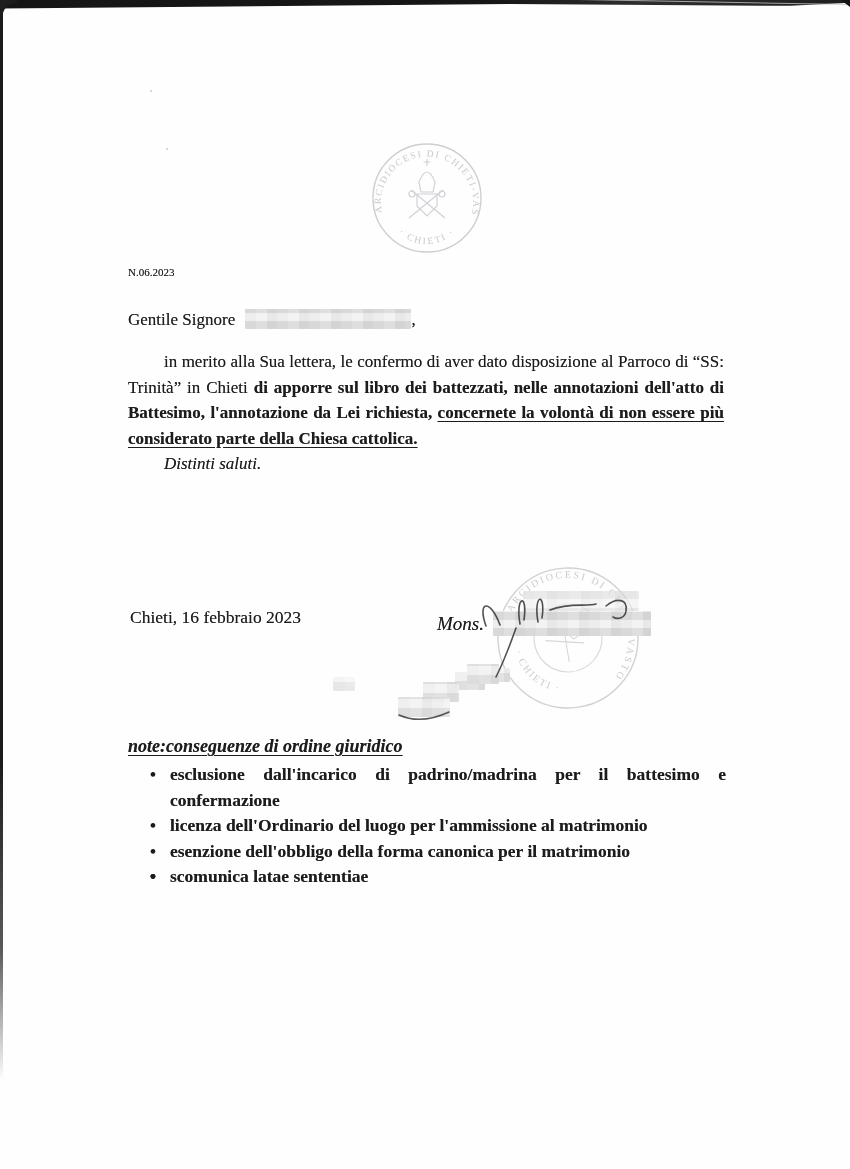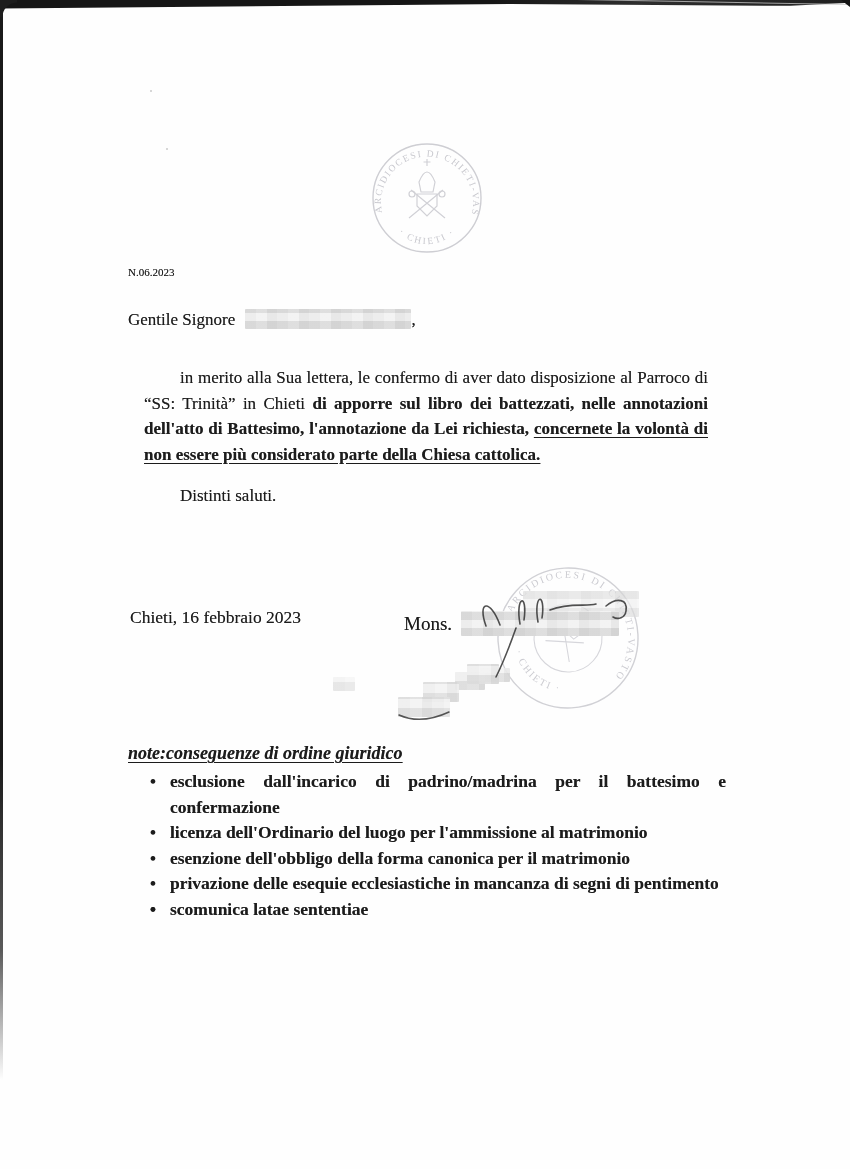--- a/index.html
+++ b/index.html
@@ -35,28 +35,28 @@
     background:#141414;clip-path:polygon(100% 0,0 0,100% 100%);
   }
   .speck{position:absolute;background:#9a9a9a;border-radius:50%;opacity:.5;}
 
   
   .abs{position:absolute;}
   .ink{text-shadow:0 0 .5px rgba(20,20,20,.55);}
   .ref{left:128px;top:266px;font-size:11px;}
   .salutation{left:128px;top:309px;font-size:17px;}
   .body-col{left:128px;top:349px;width:596px;font-size:17px;line-height:25.6px;text-align:justify;}
-  .body-col p{margin:16px;text-indent:36px;}
+  .body-col p{margin:0;text-indent:36px;}
   .b{font-weight:bold;}
   .u{text-decoration:underline;text-underline-offset:3px;}
-  .closing{margin:0;text-indent:36px;}
+  .closing{margin:0;text-indent:36px;font-style:italic;}
   .dateline{left:130px;top:607px;font-size:17.5px;}
-  .sig-block{left:404px;top:610px;font-size:19px;line-height:28px;z-index:4;}
+  .sig-block{left:437px;top:610px;font-style:italic;font-size:19px;line-height:28px;z-index:4;}
   .sig-role{font-size:18.5px;}
-  .notes{left:128px;top:736px;width:598px;z-index:2;margin-top:7px;}
+  .notes{left:128px;top:736px;width:598px;z-index:2;}
   .notes-heading{margin:0 0 3px 0;font-size:18px;font-weight:bold;font-style:italic;
     text-decoration:underline;text-underline-offset:3px;display:inline-block;}
   .notes ul{list-style:none;margin:2px 0 0 0;padding:0;}
   .notes li{position:relative;padding-left:42px;font-size:17.5px;font-weight:bold;
     line-height:25.6px;text-align:justify;margin-bottom:0;}
   .bullet{position:absolute;left:22px;top:0;font-size:17px;}
 
   
   .blur{
     position:absolute;z-index:3;border-radius:1px;
@@ -174,19 +174,19 @@
   <svg class="stroke-svg" style="left:395px;top:708px;" width="62" height="20" viewBox="0 0 62 20">
     <path d="M 4 7 Q 26 17 54 4" stroke="#3a3a3a" stroke-width="1.5" fill="none" stroke-linecap="round" opacity="0.85"></path>
   </svg>
 
   <div class="abs notes ink">
     <p class="notes-heading">note:conseguenze di ordine giuridico</p>
     <ul>
       <li><span class="bullet">•</span><span>esclusione dall'incarico di padrino/madrina per il battesimo e confermazione</span></li>
       <li><span class="bullet">•</span><span>licenza dell'Ordinario del luogo per l'ammissione al matrimonio</span></li>
       <li><span class="bullet">•</span><span>esenzione dell'obbligo della forma canonica per il matrimonio</span></li>
-      <li><span class="bullet">•</span><span>privazione delle esequie ecclesiastiche in mancanza di segni di pentimento</span></li>
+      <li><span class="bullet">•</span></li>
       <li><span class="bullet">•</span></li>
       <li><span class="bullet">•</span><span>scomunica latae sententiae</span></li>
     </ul>
   </div>
 
 </div>
 
 </body></html>

